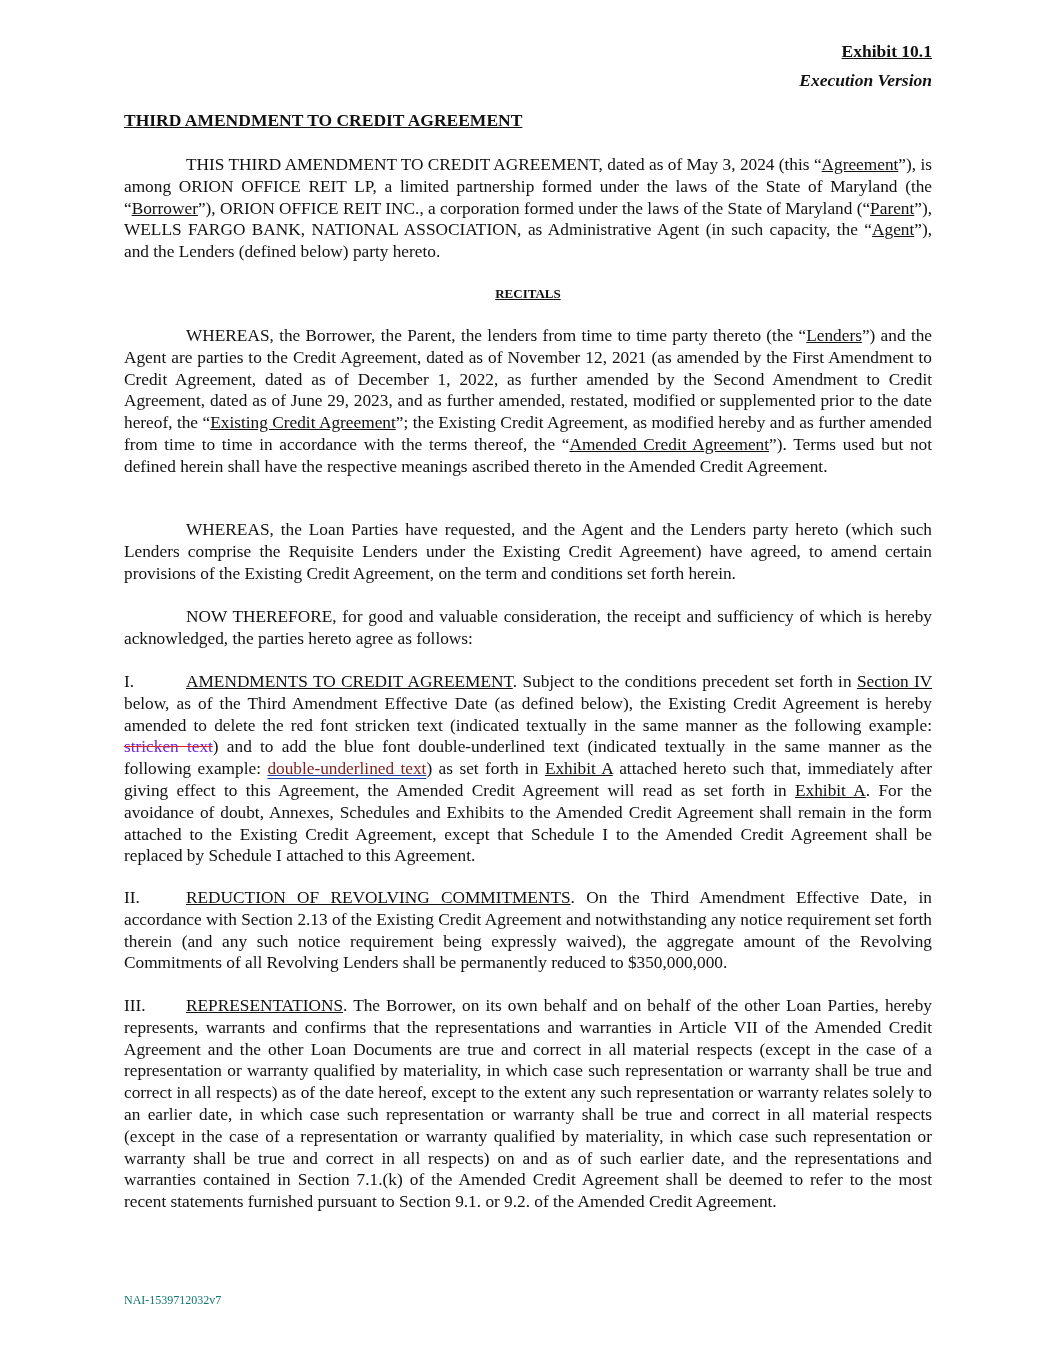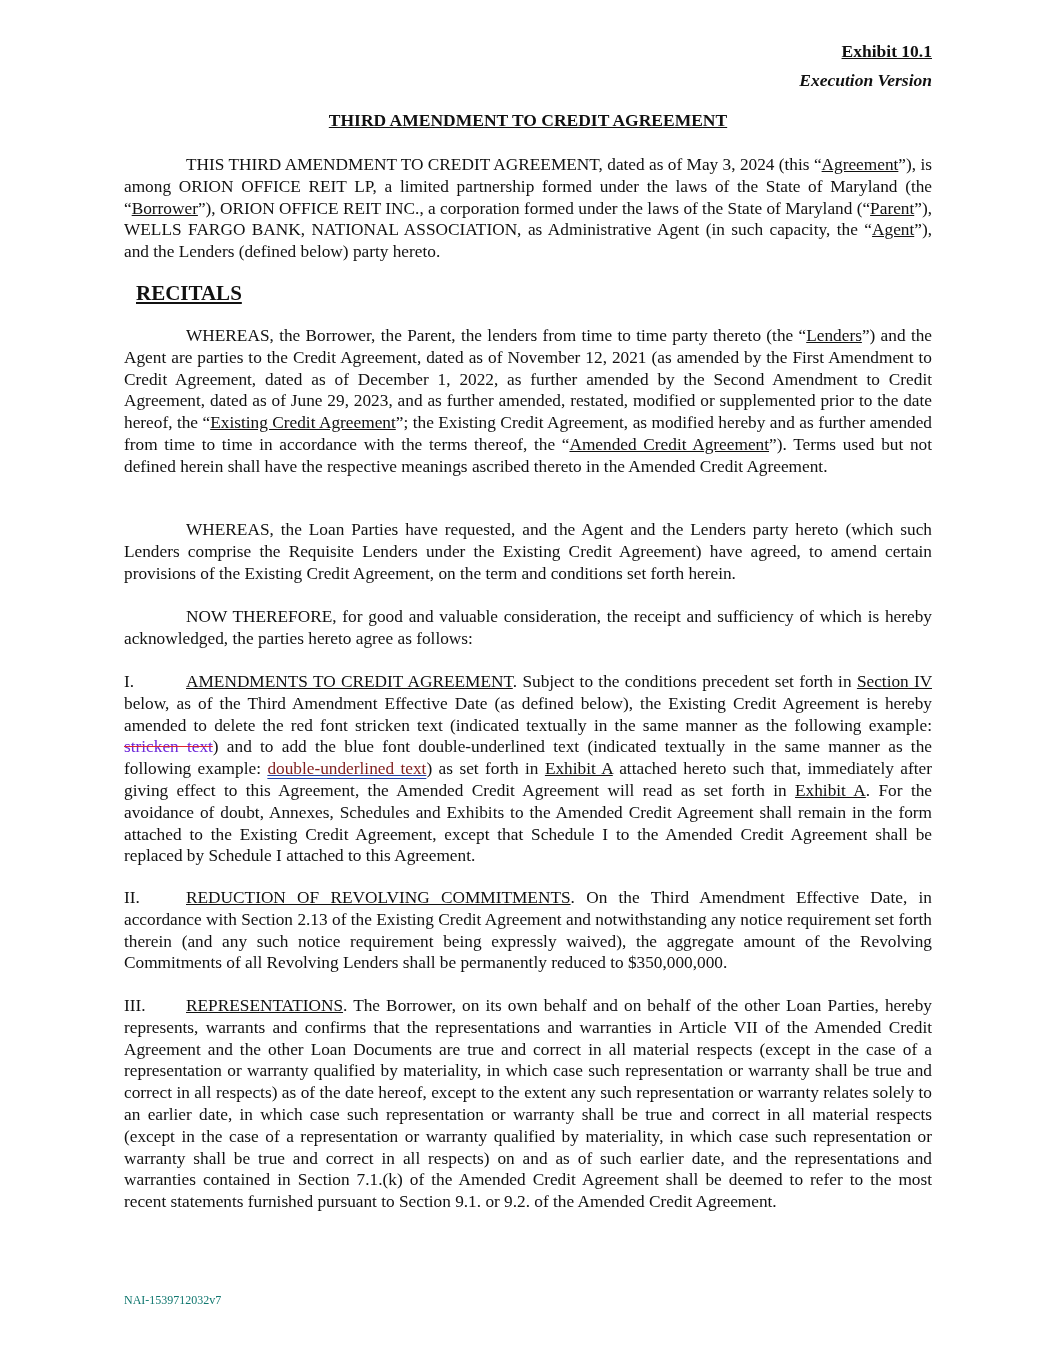--- a/index.html
+++ b/index.html
@@ -4,22 +4,22 @@
 <style>
   html, body { margin: 0; padding: 0; background: #ffffff; }
   body {
     width: 1055px; height: 1365px; position: relative; overflow: hidden;
     font-family: "Liberation Serif", "DejaVu Serif", serif;
     color: #111111; font-size: 17.3px; line-height: 21.8px;
   }
   .page { position: absolute; left: 124px; top: 0; width: 808px; }
   .exhibit { position: absolute; right: 0; top: 41px; font-weight: bold; font-size: 17.5px; text-align: right; text-decoration: underline; }
   .version { position: absolute; right: 0; top: 70px; font-weight: bold; font-style: italic; font-size: 17.5px; text-align: right; }
-  .title { position: absolute; left: 0; right: 0; top: 110px; text-align: center; font-weight: bold; text-decoration: underline; font-size: 17.5px; }
-  .recitals { position: absolute; left: 12px; right: 0; top: 283px; font-weight: bold; text-decoration: underline; font-size: 21px; }
+  .title { position: absolute; left: 0; right: 0; top: 110px; text-align: left; font-weight: bold; text-decoration: underline; font-size: 17.5px; }
+  .recitals { position: absolute; left: 0; right: 0; top: 283px; text-align: center; font-weight: bold; text-decoration: underline; font-size: 13px; }
   .para { position: absolute; left: 0; right: 0; text-align: justify; }
   .indent { text-indent: 62px; }
   .u { text-decoration: underline; margin-top: 40px; }
   .strike { color: #6d28d9; text-decoration: line-through; text-decoration-color: #e0242a; }
   .dbl { color: #7f1d1d; text-decoration: underline double; text-decoration-color: #1f3fa8; }
   .secnum { display: inline-block; width: 62px; }
   .footer { position: absolute; left: 124px; top: 1290px; font-size: 12px; color: #0f766e; }
 </style>
 </head>
 <body>

